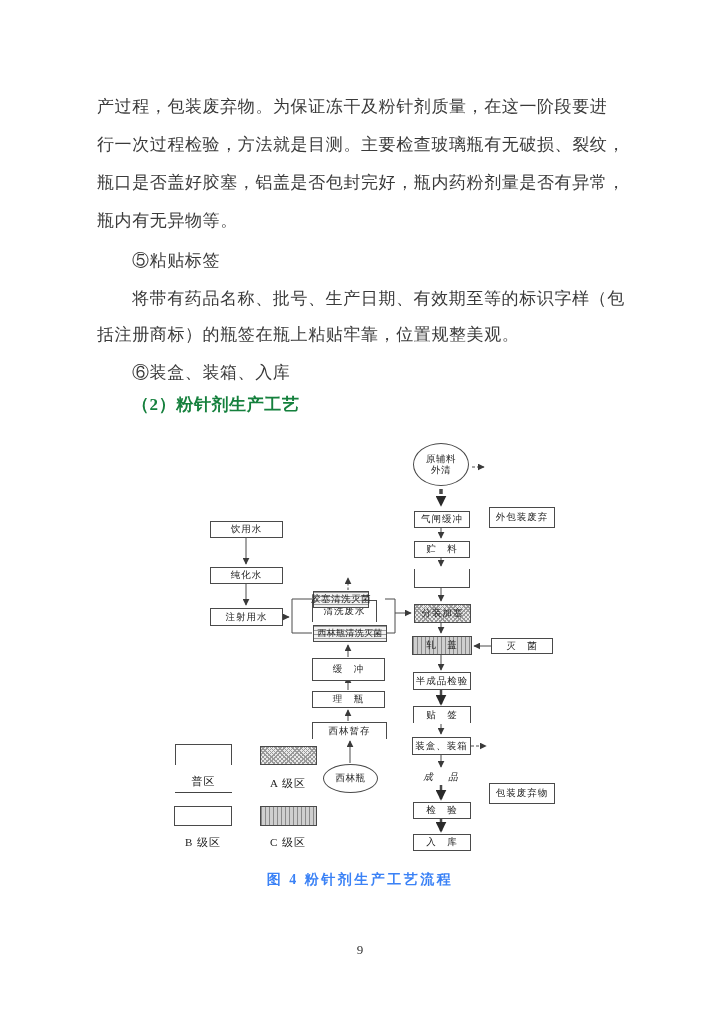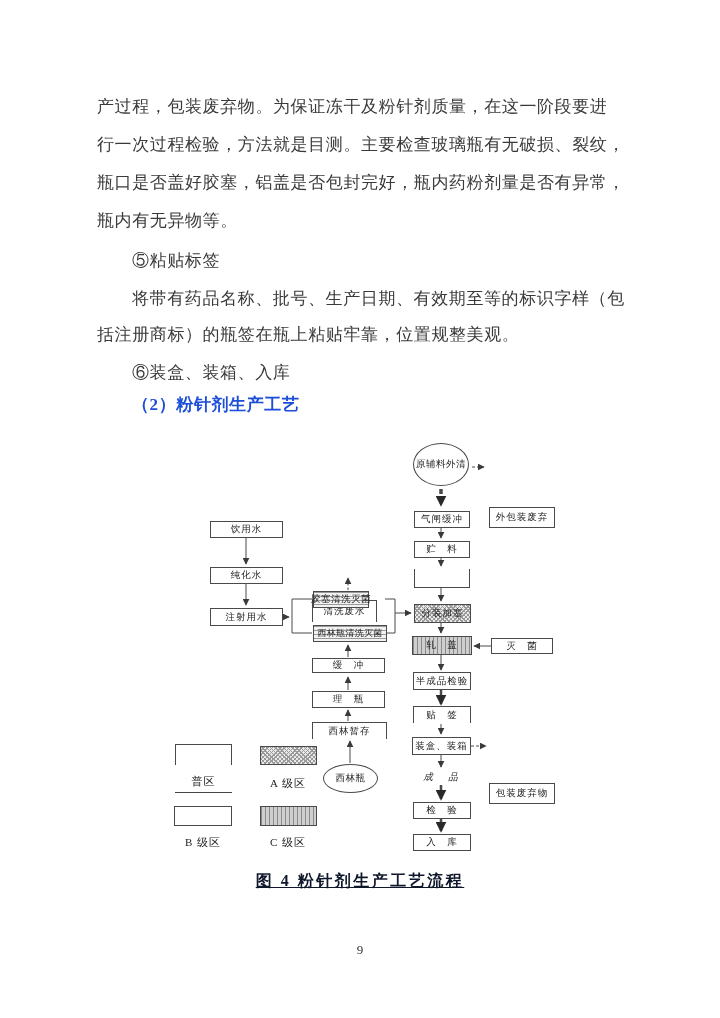--- a/index.html
+++ b/index.html
@@ -5,36 +5,36 @@
   html,body{margin:0;padding:0;}
   body{
     width:720px;height:1018px;position:relative;background:#ffffff;
     font-family:"Liberation Serif","DejaVu Serif",serif;color:#2b2b2b;overflow:hidden;
   }
   .bodyline{
     position:absolute;left:97px;font-size:17px;letter-spacing:0.6px;
     white-space:nowrap;color:#3a3a3a;
   }
   .indent{margin-left:35px;}
-  .bold{font-weight:bold;color:#1d4ed8;}
+  .bold{font-weight:bold;color:#15803d;}
   .caption{
     position:absolute;top:871px;left:0;width:720px;text-align:center;
-    font-size:16px;font-weight:bold;letter-spacing:2.5px;color:#0f172a;text-decoration:underline;
+    font-size:14px;font-weight:bold;letter-spacing:2.5px;color:#3b82f6;
   }
   .pagenum{
     position:absolute;top:942px;left:0;width:720px;text-align:center;
     font-size:13px;color:#333;
   }
   .fc-box{
     position:absolute;box-sizing:border-box;border:1px solid #4a4a4a;background:#fff;
     display:flex;align-items:center;justify-content:center;
     font-size:9.5px;letter-spacing:1px;color:#222;white-space:nowrap;text-align:center;
   }
   .b15{border-width:1.5px;margin-top:47px;}
-  .ellipse{border-radius:50%;line-height:11px;letter-spacing:0.5px;}
+  .ellipse{border-radius:50%;flex-direction:column;line-height:11px;letter-spacing:0.5px;}
   .open-bottom{border-bottom:none;background:transparent;}
   .no-top{border-top:none;}
   .no-border{border:none;background:transparent;letter-spacing:3px;font-style:italic;}
   .hatch-a{
     background-color:#e9e9e9;
     background-image:repeating-linear-gradient(45deg,#9a9a9a 0 1px,transparent 1px 3px),
                      repeating-linear-gradient(-45deg,#9a9a9a 0 1px,transparent 1px 3px);
   }
   .stripe-v{
     background-color:#cfcfcf;
@@ -119,21 +119,21 @@
 <div class="fc-box no-border" style="left:413px;top:770px;width:58px;height:15px">成　品</div>
 <div class="fc-box" style="left:413px;top:802px;width:58px;height:17px">检　验</div>
 <div class="fc-box" style="left:413px;top:834px;width:58px;height:17px">入　库</div>
 
 <div class="fc-box" style="left:210px;top:521px;width:73px;height:17px">饮用水</div>
 <div class="fc-box" style="left:210px;top:567px;width:73px;height:17px">纯化水</div>
 <div class="fc-box" style="left:210px;top:608px;width:73px;height:18px">注射用水</div>
 <div class="fc-box open-bottom b15" style="left:312px;top:553px;width:65px;height:22px">清洗废水</div>
 <div class="fc-box stripe-h" style="left:313px;top:591px;width:56px;height:17px;letter-spacing:0.5px">胶塞清洗灭菌</div>
 <div class="fc-box stripe-h" style="left:313px;top:625px;width:74px;height:17px;font-size:9px;letter-spacing:0.3px">西林瓶清洗灭菌</div>
-<div class="fc-box" style="left:312px;top:658px;width:73px;height:15px">缓　冲</div>
+<div class="fc-box" style="left:312px;top:658px;width:73px;height:23px">缓　冲</div>
 <div class="fc-box" style="left:312px;top:691px;width:73px;height:17px">理　瓶</div>
 <div class="fc-box open-bottom" style="left:312px;top:722px;width:75px;height:17px">西林暂存</div>
 <div class="fc-box ellipse" style="left:323px;top:764px;width:55px;height:29px">西林瓶</div>
 
 <div class="fc-box open-bottom" style="left:175px;top:744px;width:57px;height:21px"></div>
 <div class="leg-label leg-underline" style="left:175px;top:774px;width:57px">普区</div>
 <div class="fc-box hatch-a" style="left:260px;top:746px;width:57px;height:19px"></div>
 <div class="leg-label" style="left:252px;top:776px;width:72px">A 级区</div>
 <div class="fc-box" style="left:174px;top:806px;width:58px;height:20px"></div>
 <div class="leg-label" style="left:167px;top:835px;width:72px">B 级区</div>

